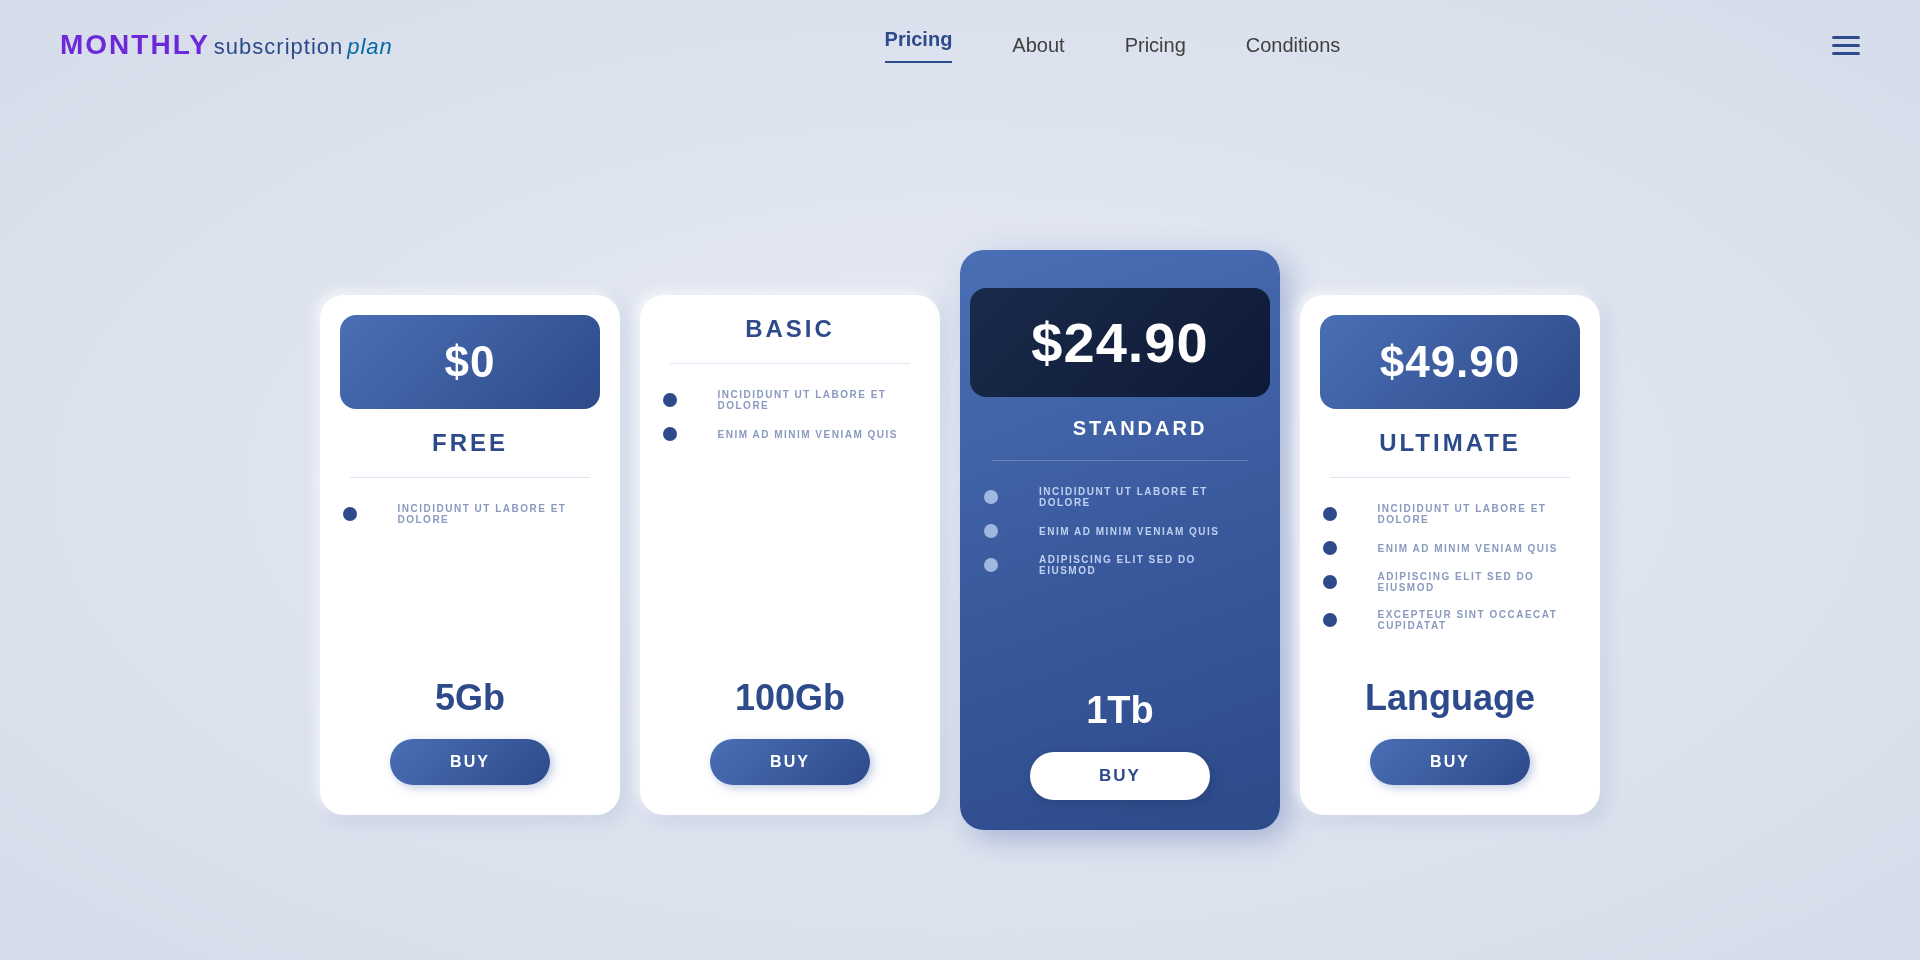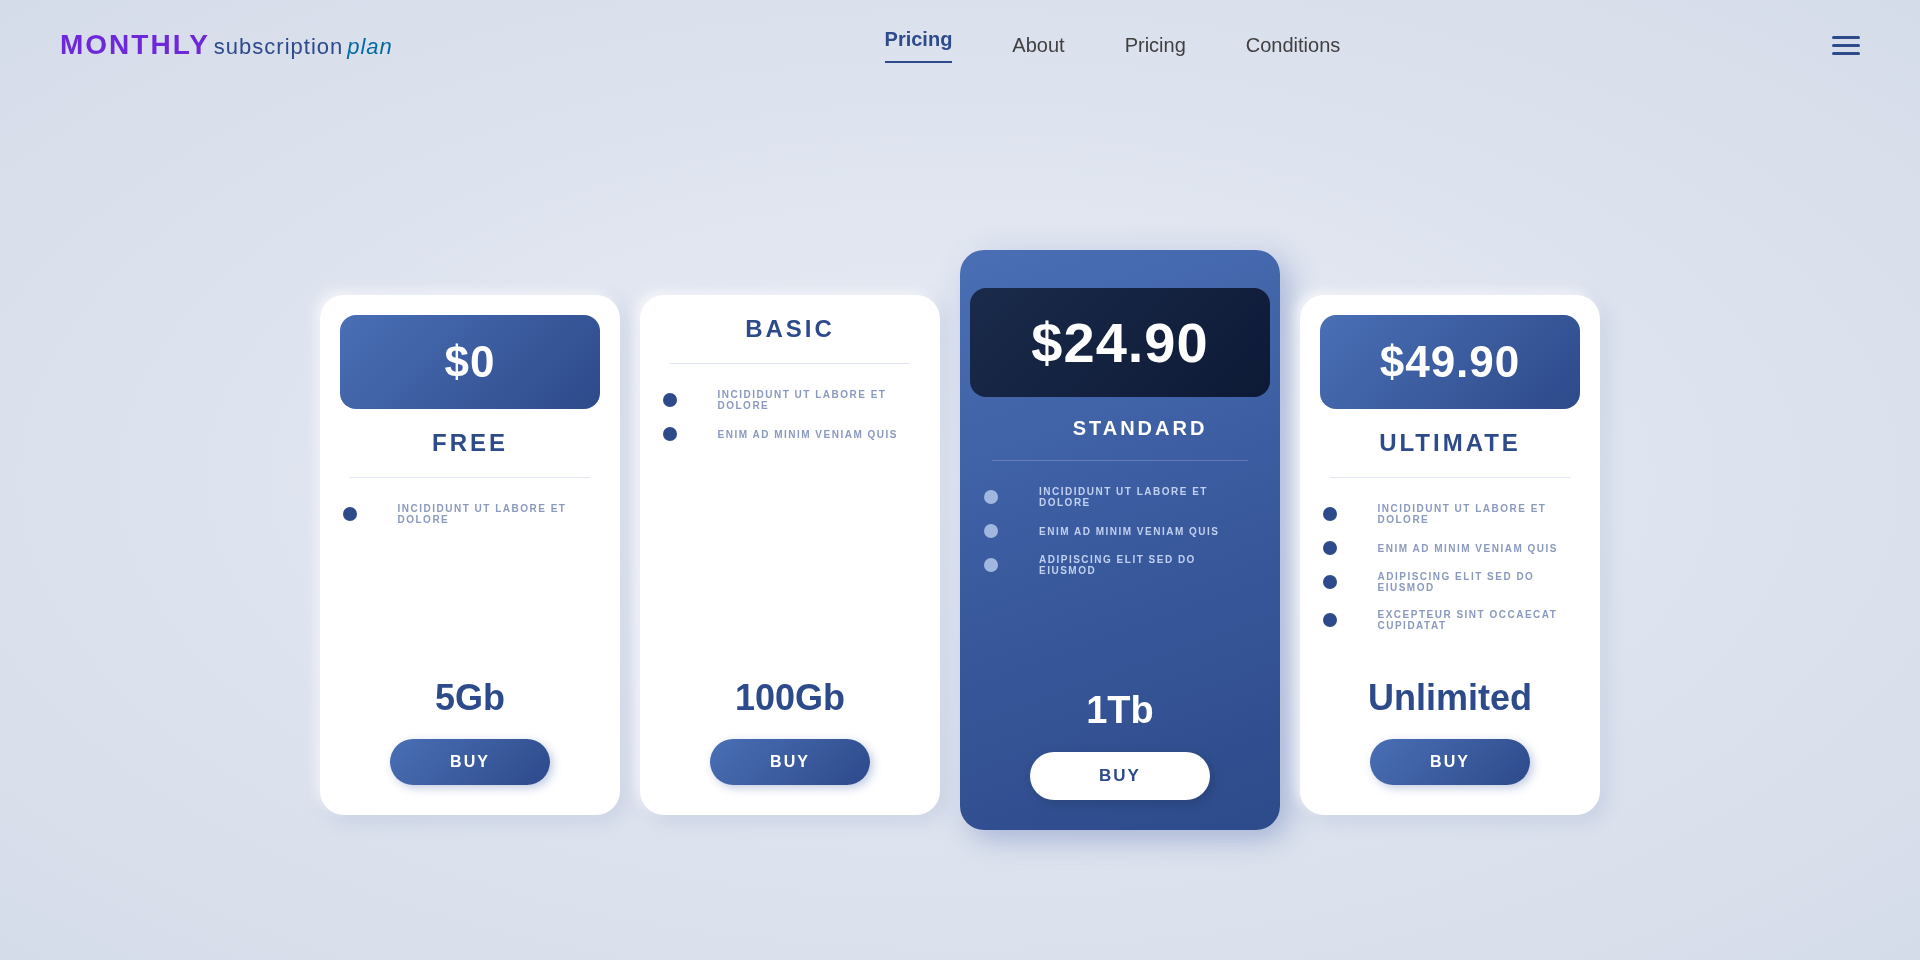--- a/index.html
+++ b/index.html
@@ -386,17 +386,17 @@
       <li class="feature-item">
         <div class="feature-dot"></div>
         <span class="feature-text">ADIPISCING ELIT SED DO EIUSMOD</span>
       </li>
       <li class="feature-item">
         <div class="feature-dot"></div>
         <span class="feature-text">EXCEPTEUR SINT OCCAECAT CUPIDATAT</span>
       </li>
     </ul>
     <div class="spacer"></div>
-    <span class="storage">Unlimited</span>
+    <span class="storage">Language</span>
     <button class="buy-btn buy-btn-normal">BUY</button>
   </div>
 
 </div>
 
 </body></html>

